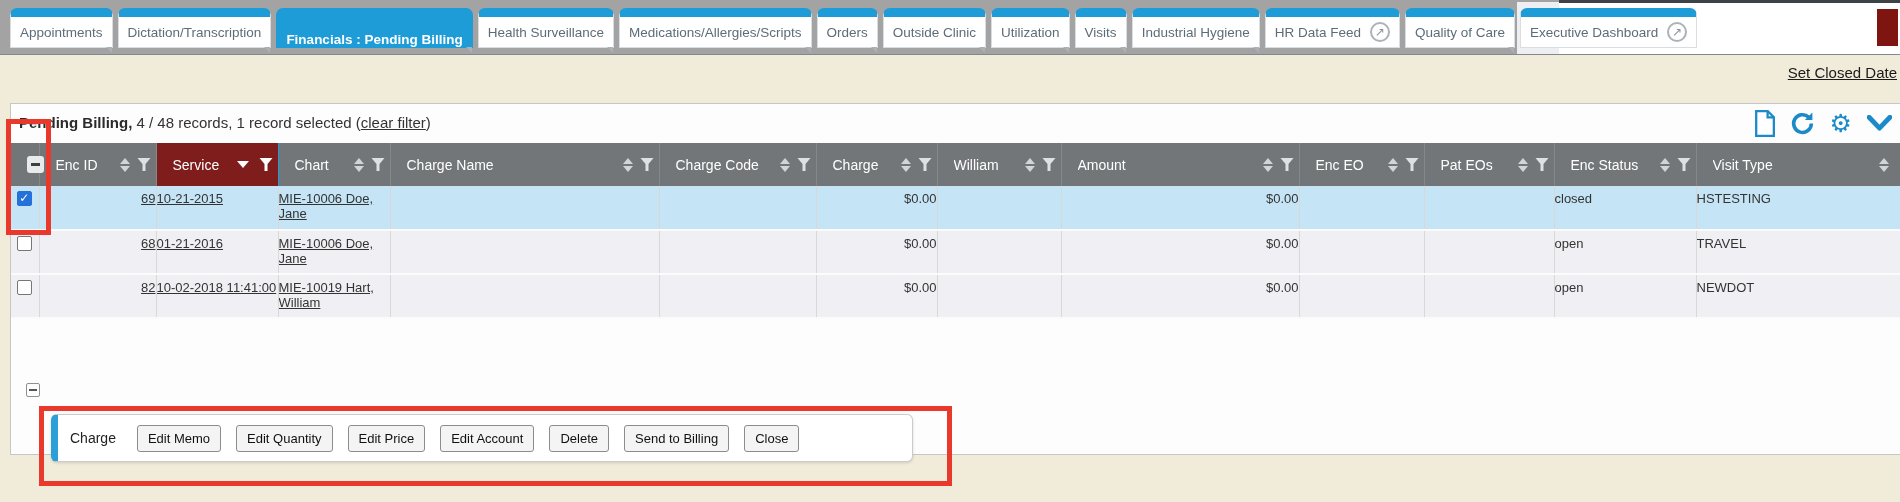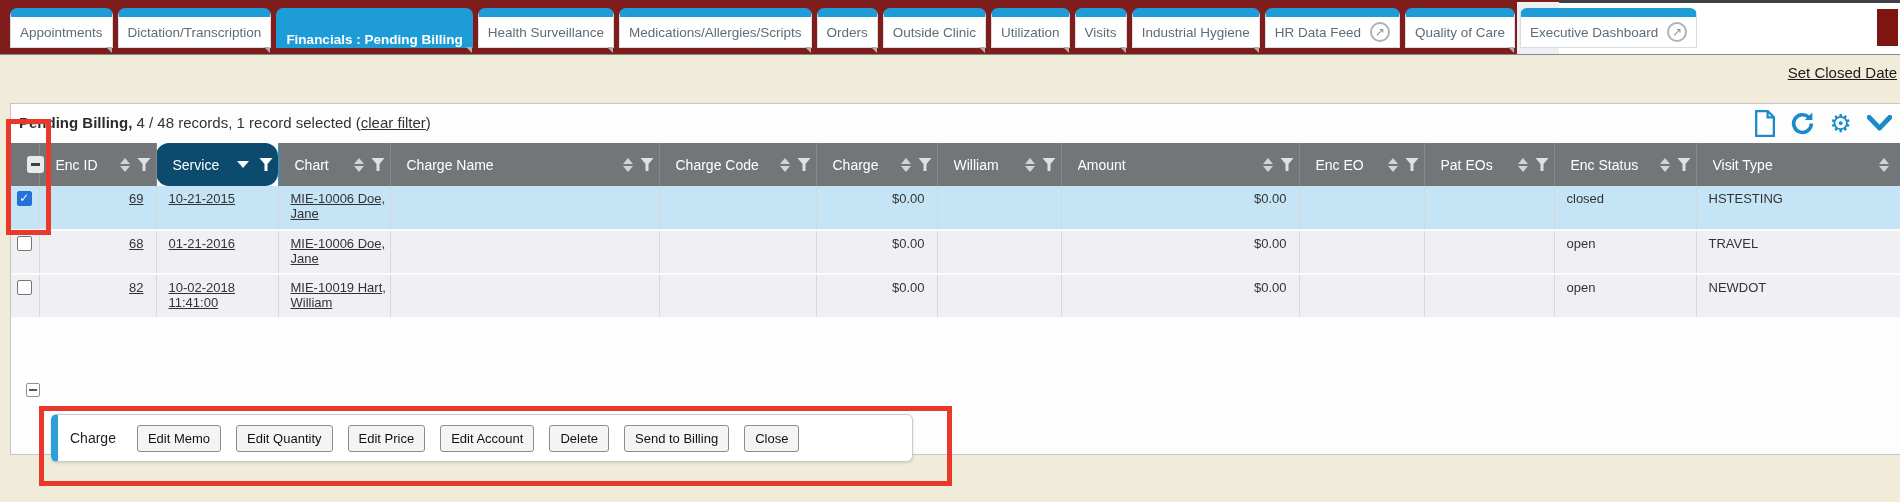--- a/index.html
+++ b/index.html
@@ -4,21 +4,21 @@
 <style>
   * { margin:0; padding:0; box-sizing:border-box; }
   body { font-family:"Liberation Sans","DejaVu Sans",sans-serif; background:#fff; }
   .screen { position:relative; width:1900px; height:502px; overflow:hidden; background:#fff; }
 
   
   .topline { position:absolute; left:630px; top:0; width:1270px; height:3px; background:#3d4247; }
   .maroon  { position:absolute; left:1877px; top:9px; width:21px; height:37px; background:#7e1510; }
 
   
-  .tabbar { position:absolute; left:0; top:0; width:1559px; height:55px; background:#7f1d1d; }
+  .tabbar { position:absolute; left:0; top:0; width:1559px; height:55px; background:#a3a3a3; }
   .tabbar-line { position:absolute; left:0; top:54px; width:1900px; height:1px; background:#81898e; }
   .tab-right-gap { position:absolute; right:0; top:2px; width:42px; height:52px; background:#edeff3; }
   .tabs { position:absolute; left:10px; top:8px; display:flex; gap:5px; align-items:flex-end; }
   .tab { position:relative; height:40px; background:#fff; border:1px solid #d9dde0; border-top:9px solid #1e9cd8;
          border-radius:7px 7px 0 0; padding:0 9px; display:flex; align-items:center; white-space:nowrap;
          color:#5d6d78; font-size:13.5px; cursor:pointer; }
   .tab .fold { position:absolute; right:0; bottom:-6px; width:0; height:0;
                border-top:6px solid #aab2b7; border-left:6px solid transparent; }
   .tab.active { background:#1e9cd8; border-color:#1e9cd8; color:#fff; font-weight:bold;align-items:flex-end; }
   .extc { display:inline-block; width:20px; height:20px; margin-left:9px; border:2px solid #aab3b8;
@@ -40,38 +40,38 @@
   .head-icons svg, .gear { cursor:pointer; display:block; }
   .gear { font-size:25px; color:#1b8ac9; line-height:26px; }
 
   
   table { position:absolute; left:0; top:39px; width:1890px; border-collapse:collapse; table-layout:fixed; }
   col.c0{width:28px} col.c1{width:117px} col.c2{width:122px} col.c3{width:112px} col.c4{width:269px}
   col.c5{width:157px} col.c6{width:121px} col.c7{width:124px} col.c8{width:238px} col.c9{width:125px}
   col.c10{width:130px} col.c11{width:142px} col.c12{width:205px}
   th { height:43px; background:#737678; color:#fff; font-size:14px; font-weight:normal;
        text-align:left; padding:0 5px 0 16px; border-right:1px solid #85888b; }
-  th.hl { background:#0c4a6e; border-right-color:#219bd8;border-radius:13px; }
+  th.hl { background:#7f1d1d; border-right-color:#219bd8; }
   .hwrap { display:flex; align-items:center; }
   .hlbl { flex:1 1 auto; overflow:hidden; white-space:nowrap; }
   .sorts { display:flex; flex-direction:column; gap:2px; margin-right:7px; cursor:pointer; }
   .tri-up { width:0; height:0; border-left:5px solid transparent; border-right:5px solid transparent;
             border-bottom:6px solid #d2d5d7; }
   .tri-down { width:0; height:0; border-left:5px solid transparent; border-right:5px solid transparent;
               border-top:6px solid #d2d5d7; }
   .tri-solo { width:0; height:0; border-left:6px solid transparent; border-right:6px solid transparent;
               border-top:7px solid #fff; margin-right:10px; cursor:pointer; }
   .funnel { width:14px; height:13px; cursor:pointer; flex:0 0 auto; }
   .funnel path { fill:#dde1e3; }
   th.hl .funnel path { fill:#fff; }
   .hchk { display:block; margin:0 auto; width:17px; height:17px; background:#e9eaeb; border-radius:3px;
           position:relative; cursor:pointer; }
   .hchk i { position:absolute; left:4px; top:7px; width:9px; height:3px; background:#3f3f3f; }
 
-  td { height:44px; vertical-align:top; padding:5px 12px; font-size:13px; color:#333;
+  td { height:44px; vertical-align:top; padding:5px 0; font-size:13px; color:#333;
        border-right:1px solid #d8d8d8; border-bottom:2px solid #fbfbfc; overflow:hidden; }
   td.c3cell { padding-right:2px; }
   tr.sel td { background:#c5e5f6; }
   tr.alt td { background:#f0f0f4; }
   td.num { text-align:right; }
   .lnk { color:#333; text-decoration:underline; cursor:pointer; }
   td.chk-cell { padding:5px 0 0 0; text-align:center; }
   .chk { display:inline-block; width:15px; height:15px; background:#fff; border:1px solid #767676;
          border-radius:2px; cursor:pointer; position:relative; }
   .chk.checked { background:#2471da; border-color:#2471da; }

